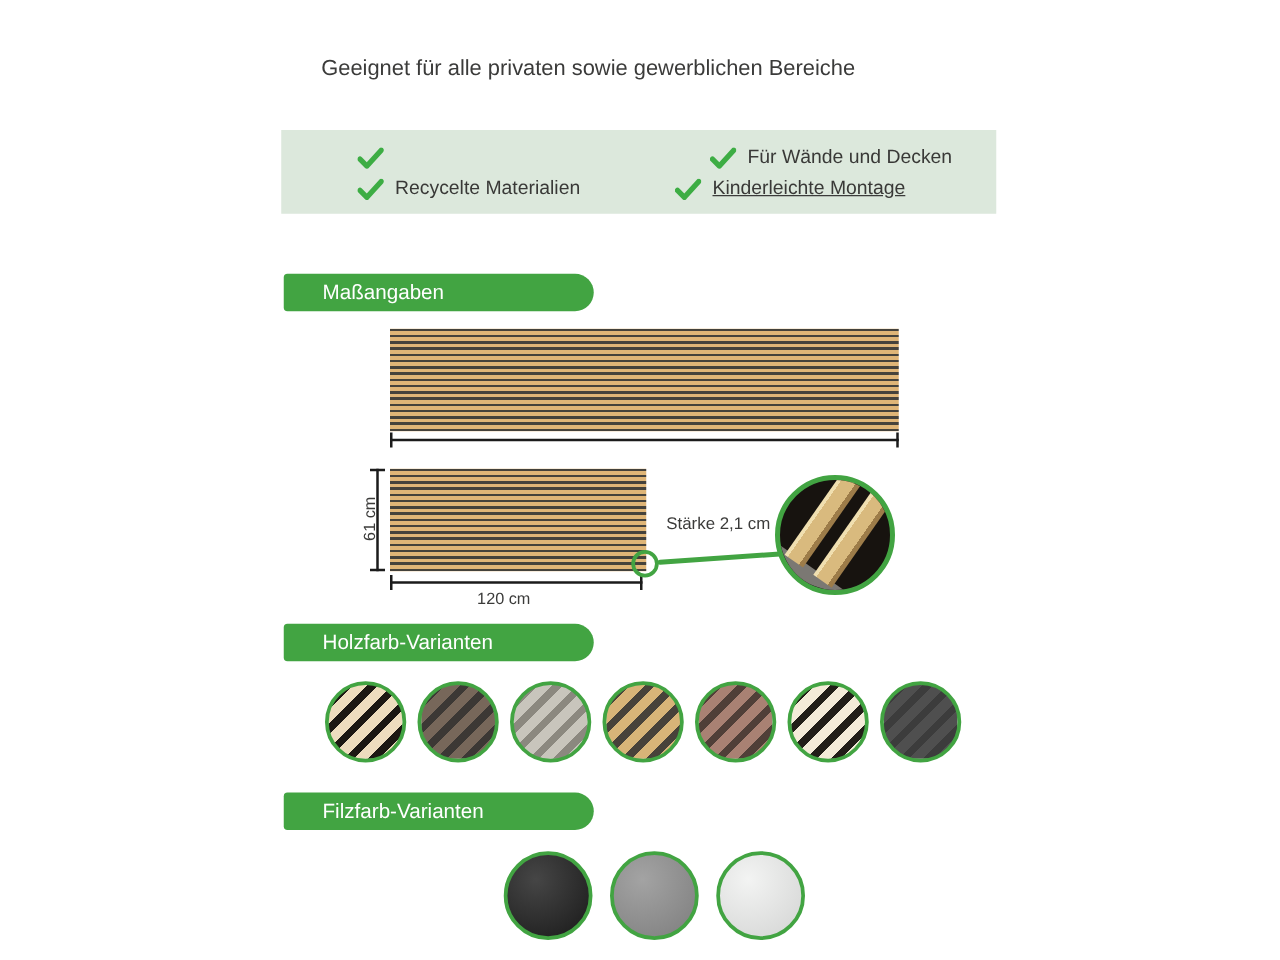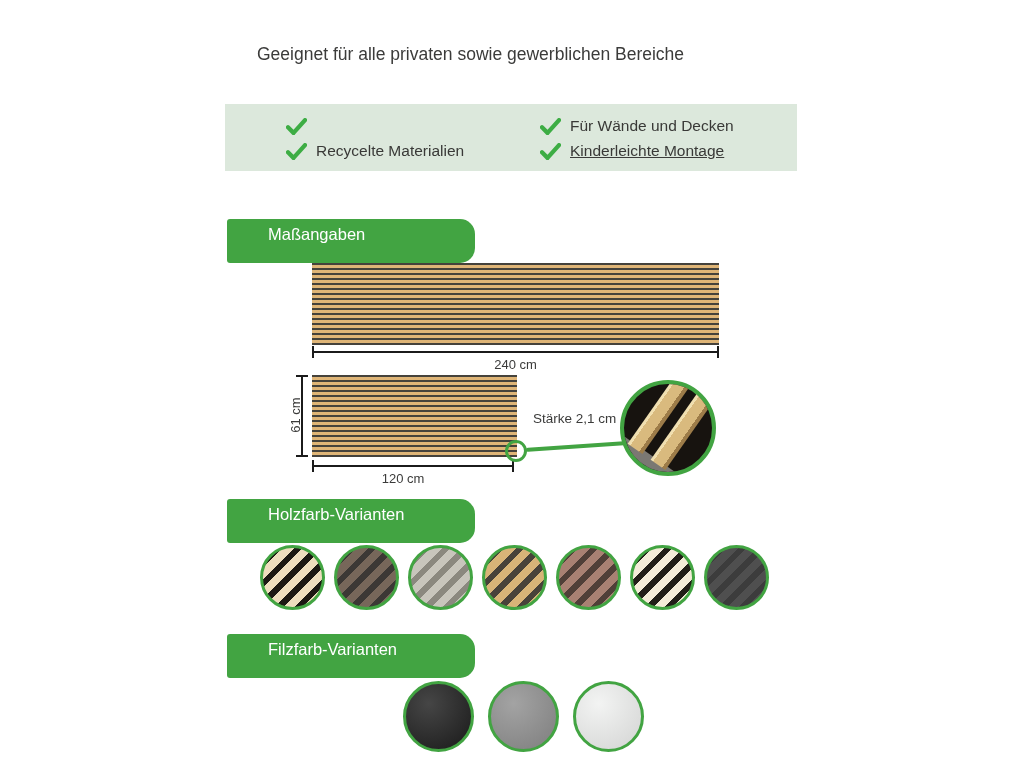--- a/index.html
+++ b/index.html
@@ -6,26 +6,26 @@
   #stage{position:relative;width:1024px;height:768px;background:#fff;overflow:hidden;
          font-family:"Liberation Sans",sans-serif;color:var(--text,#3b3b3a);}
   
   .title{position:absolute;left:257px;top:6px;font-size:28px;font-weight:400;color:var(--text);}
   .subtitle{position:absolute;left:257px;top:44px;font-size:17.5px;font-weight:400;color:var(--text);}
   
   .feature-box{position:absolute;left:225px;top:104px;width:572px;height:67px;background:var(--boxbg,#dce8dc);}
   .feature{position:absolute;display:flex;align-items:center;gap:9px;height:20px;}
   .feature span{font-size:15.5px;color:#393937;white-space:nowrap;}
   .feature svg{flex:0 0 auto;}
-  .f1{left:286px;top:116px;} .f2{left:540px;top:116px;}
+  .f1{left:286px;top:116px;} .f2{left:568px;top:116px;}
   .f3{left:286px;top:141px;} .f4{left:540px;top:141px;text-decoration:underline;}
   
-  .badge{position:absolute;left:227px;width:248px;height:44px;background:var(--accent,#42a442);
+  .badge{position:absolute;left:227px;width:248px;height:30px;background:var(--accent,#42a442);
          border-radius:3px 15px 15px 3px;color:#fff;font-size:16.5px;line-height:30px;
-         padding-left:41px;box-sizing:border-box;}
+         padding-left:31px;box-sizing:border-box;}
   .badge-dim{top:219px;} .badge-wood{top:499px;} .badge-felt{top:634px;}
   
   .panel{position:absolute;}
   .panel-large{left:312px;top:263px;width:407px;height:82px;}
   .panel-small{left:312px;top:375px;width:205px;height:82px;}
   
   .dimline-h{position:absolute;height:12px;}
   .dimline-h .bar{position:absolute;left:0;right:0;top:5px;height:2px;background:#1b1b1b;}
   .dimline-h .tick-l{position:absolute;left:0;top:0;width:2px;height:12px;background:#1b1b1b;}
   .dimline-h .tick-r{position:absolute;right:0;top:0;width:2px;height:12px;background:#1b1b1b;}
@@ -93,21 +93,20 @@
   </div>
 
   <div class="badge badge-dim">Maßangaben</div>
 
   <div class="panel panel-large" style="background: repeating-linear-gradient(rgb(69, 66, 59) 0px, rgb(69, 66, 59) 2px, rgb(223, 181, 119) 2px, rgb(223, 181, 119) 5px);"></div>
   <div class="dimline-h dim-240">
     <div class="tick-l"></div>
       <div class="bar"></div>
       <div class="tick-r"></div>
   </div>
-  <div class="dimlabel lbl-240">240 cm</div>
 
   <div class="panel panel-small" style="background: repeating-linear-gradient(rgb(69, 66, 59) 0px, rgb(69, 66, 59) 2px, rgb(223, 181, 119) 2px, rgb(223, 181, 119) 5px);"></div>
   <div class="dimline-v">
     <div class="tick-t"></div>
       <div class="bar"></div>
       <div class="tick-b"></div>
   </div>
   <div class="dimlabel lbl-61">61 cm</div>
   <div class="dimline-h dim-120">
     <div class="tick-l"></div>

